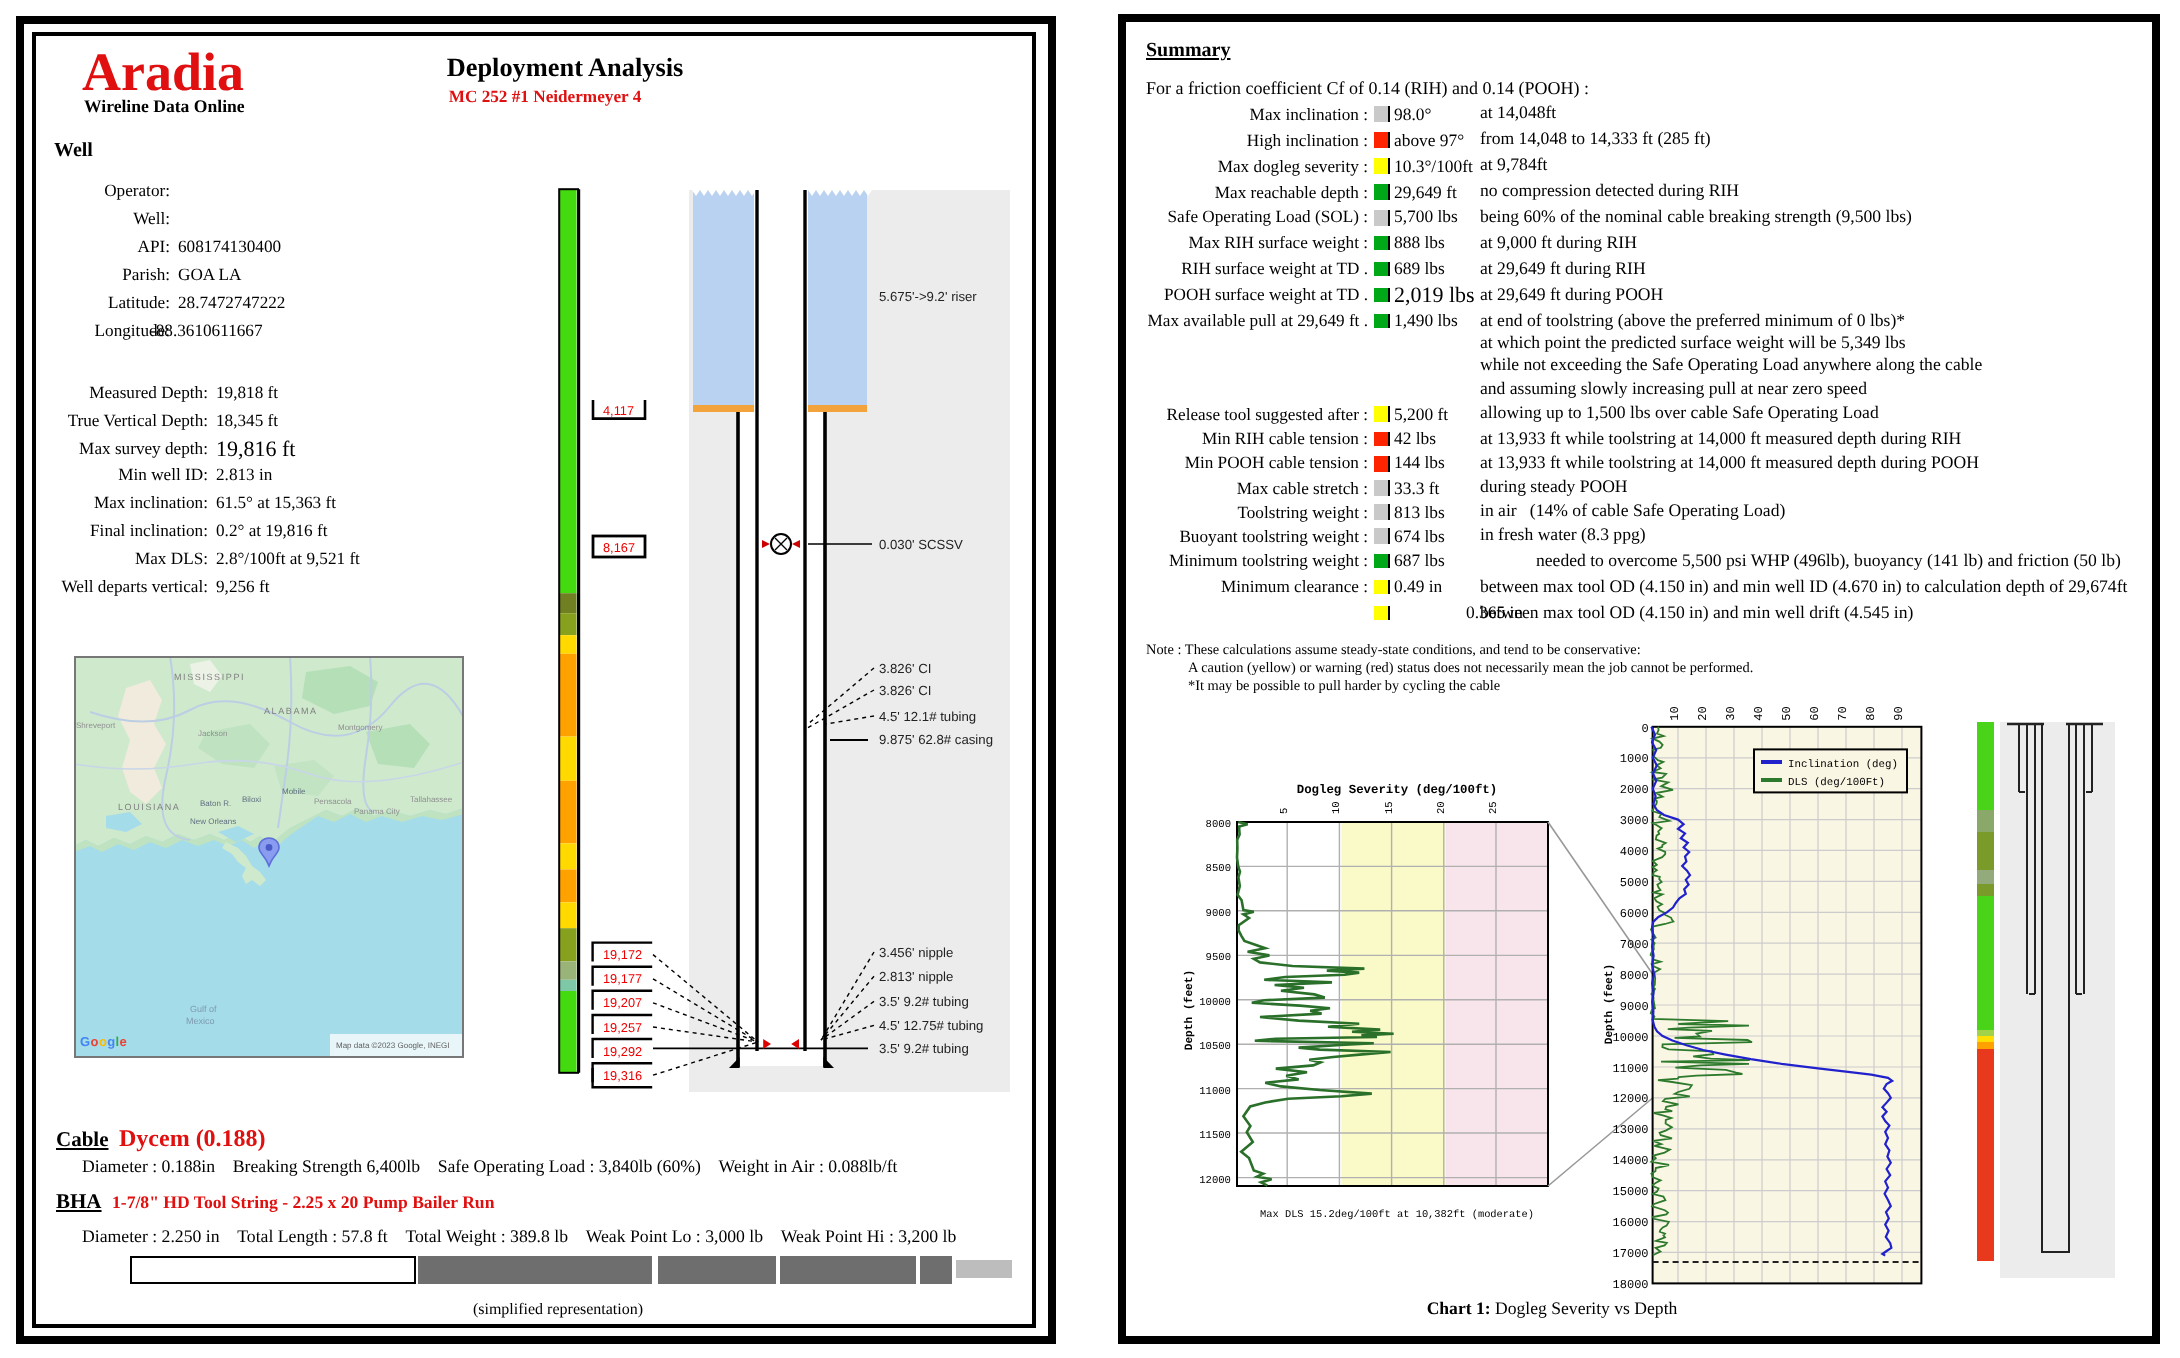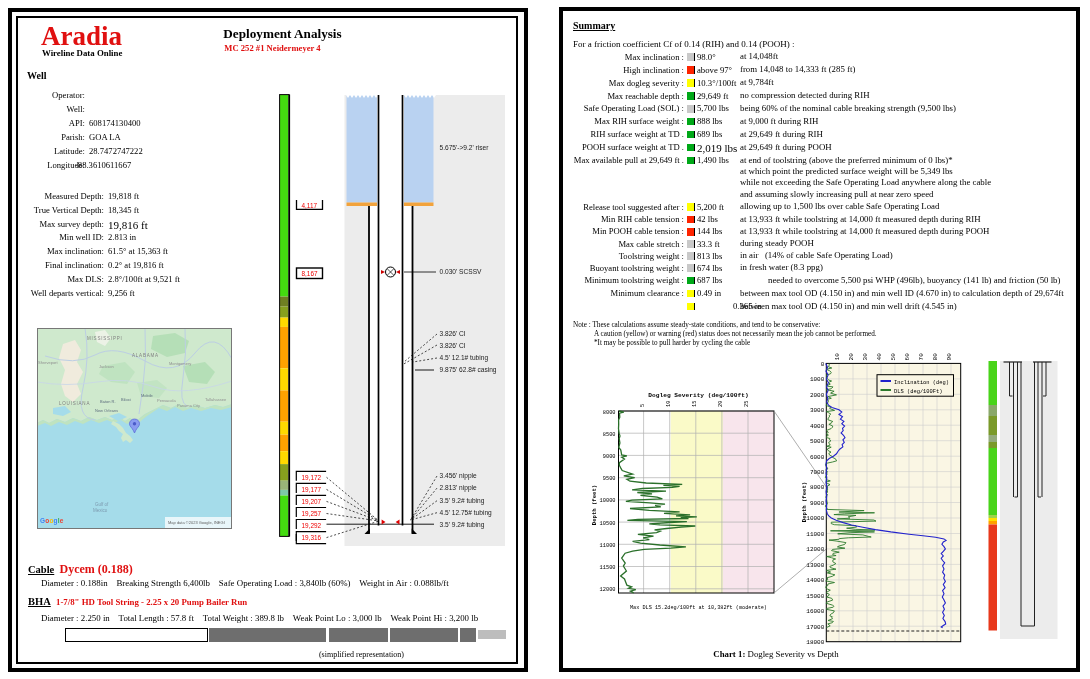--- a/index.html
+++ b/index.html
@@ -181,21 +181,21 @@
 <div class="abs" style="left:28px;top:562px;font-size:10.5px;"><span style="font-weight:bold;text-decoration:underline;">Cable</span>&nbsp;&nbsp;<span style="font-weight:bold;color:#e01010;font-size:12px;">Dycem (0.188)</span></div>
 <div class="abs" style="left:41px;top:577.5px;font-size:8.85px;">Diameter : 0.188in&nbsp;&nbsp;&nbsp;&nbsp;Breaking Strength 6,400lb&nbsp;&nbsp;&nbsp;&nbsp;Safe Operating Load : 3,840lb (60%)&nbsp;&nbsp;&nbsp;&nbsp;Weight in Air : 0.088lb/ft</div>
 <div class="abs" style="left:28px;top:596px;font-size:10.5px;"><span style="font-weight:bold;text-decoration:underline;">BHA</span>&nbsp;&nbsp;<span style="font-weight:bold;color:#e01010;font-size:8.8px;">1-7/8" HD Tool String - 2.25 x 20 Pump Bailer Run</span></div>
 <div class="abs" style="left:41px;top:613px;font-size:8.85px;">Diameter : 2.250 in&nbsp;&nbsp;&nbsp;&nbsp;Total Length : 57.8 ft&nbsp;&nbsp;&nbsp;&nbsp;Total Weight : 389.8 lb&nbsp;&nbsp;&nbsp;&nbsp;Weak Point Lo : 3,000 lb&nbsp;&nbsp;&nbsp;&nbsp;Weak Point Hi : 3,200 lb</div>
 <div class="abs" style="left:65px;top:628px;width:141px;height:12px;border:1px solid #000;background:#fff;"></div>
 <div class="abs" style="left:209px;top:628px;width:117px;height:14px;background:#6e6e6e;"></div>
 <div class="abs" style="left:329px;top:628px;width:59px;height:14px;background:#6e6e6e;"></div>
 <div class="abs" style="left:390px;top:628px;width:68px;height:14px;background:#6e6e6e;"></div>
 <div class="abs" style="left:460px;top:628px;width:16px;height:14px;background:#6e6e6e;"></div>
 <div class="abs" style="left:478px;top:630px;width:28px;height:9px;background:#bdbdbd;"></div>
-<div class="abs" style="left:154px;top:650px;width:250px;text-align:right;font-size:8px;">(simplified representation)</div>
+<div class="abs" style="left:154px;top:650px;width:250px;text-align:center;font-size:8px;">(simplified representation)</div>
 
 <div class="abs" style="left:573px;top:20px;font-size:10px;font-weight:bold;text-decoration:underline;">Summary</div>
 <div class="abs" style="left:573px;top:39px;font-size:9.0px;">For a friction coefficient Cf of 0.14 (RIH) and 0.14 (POOH) :</div>
 <div class="abs r" style="left:530px;top:51.8px;width:154px;font-size:8.6px;">Max inclination :</div>
 <div class="abs" style="left:687px;top:53.4px;width:7px;height:7.5px;background:#c9c9c9;border-right:1.8px solid #000;"></div>
 <div class="abs" style="left:697px;top:51.8px;font-size:8.7px;">98.0°</div>
 <div class="abs" style="left:740px;top:51.4px;font-size:8.8px;">at 14,048ft</div>
 <div class="abs r" style="left:530px;top:64.7px;width:154px;font-size:8.6px;">High inclination :</div>
 <div class="abs" style="left:687px;top:66.3px;width:7px;height:7.5px;background:#fe2400;border-right:1.8px solid #000;"></div>
 <div class="abs" style="left:697px;top:64.7px;font-size:8.7px;">above 97°</div>

